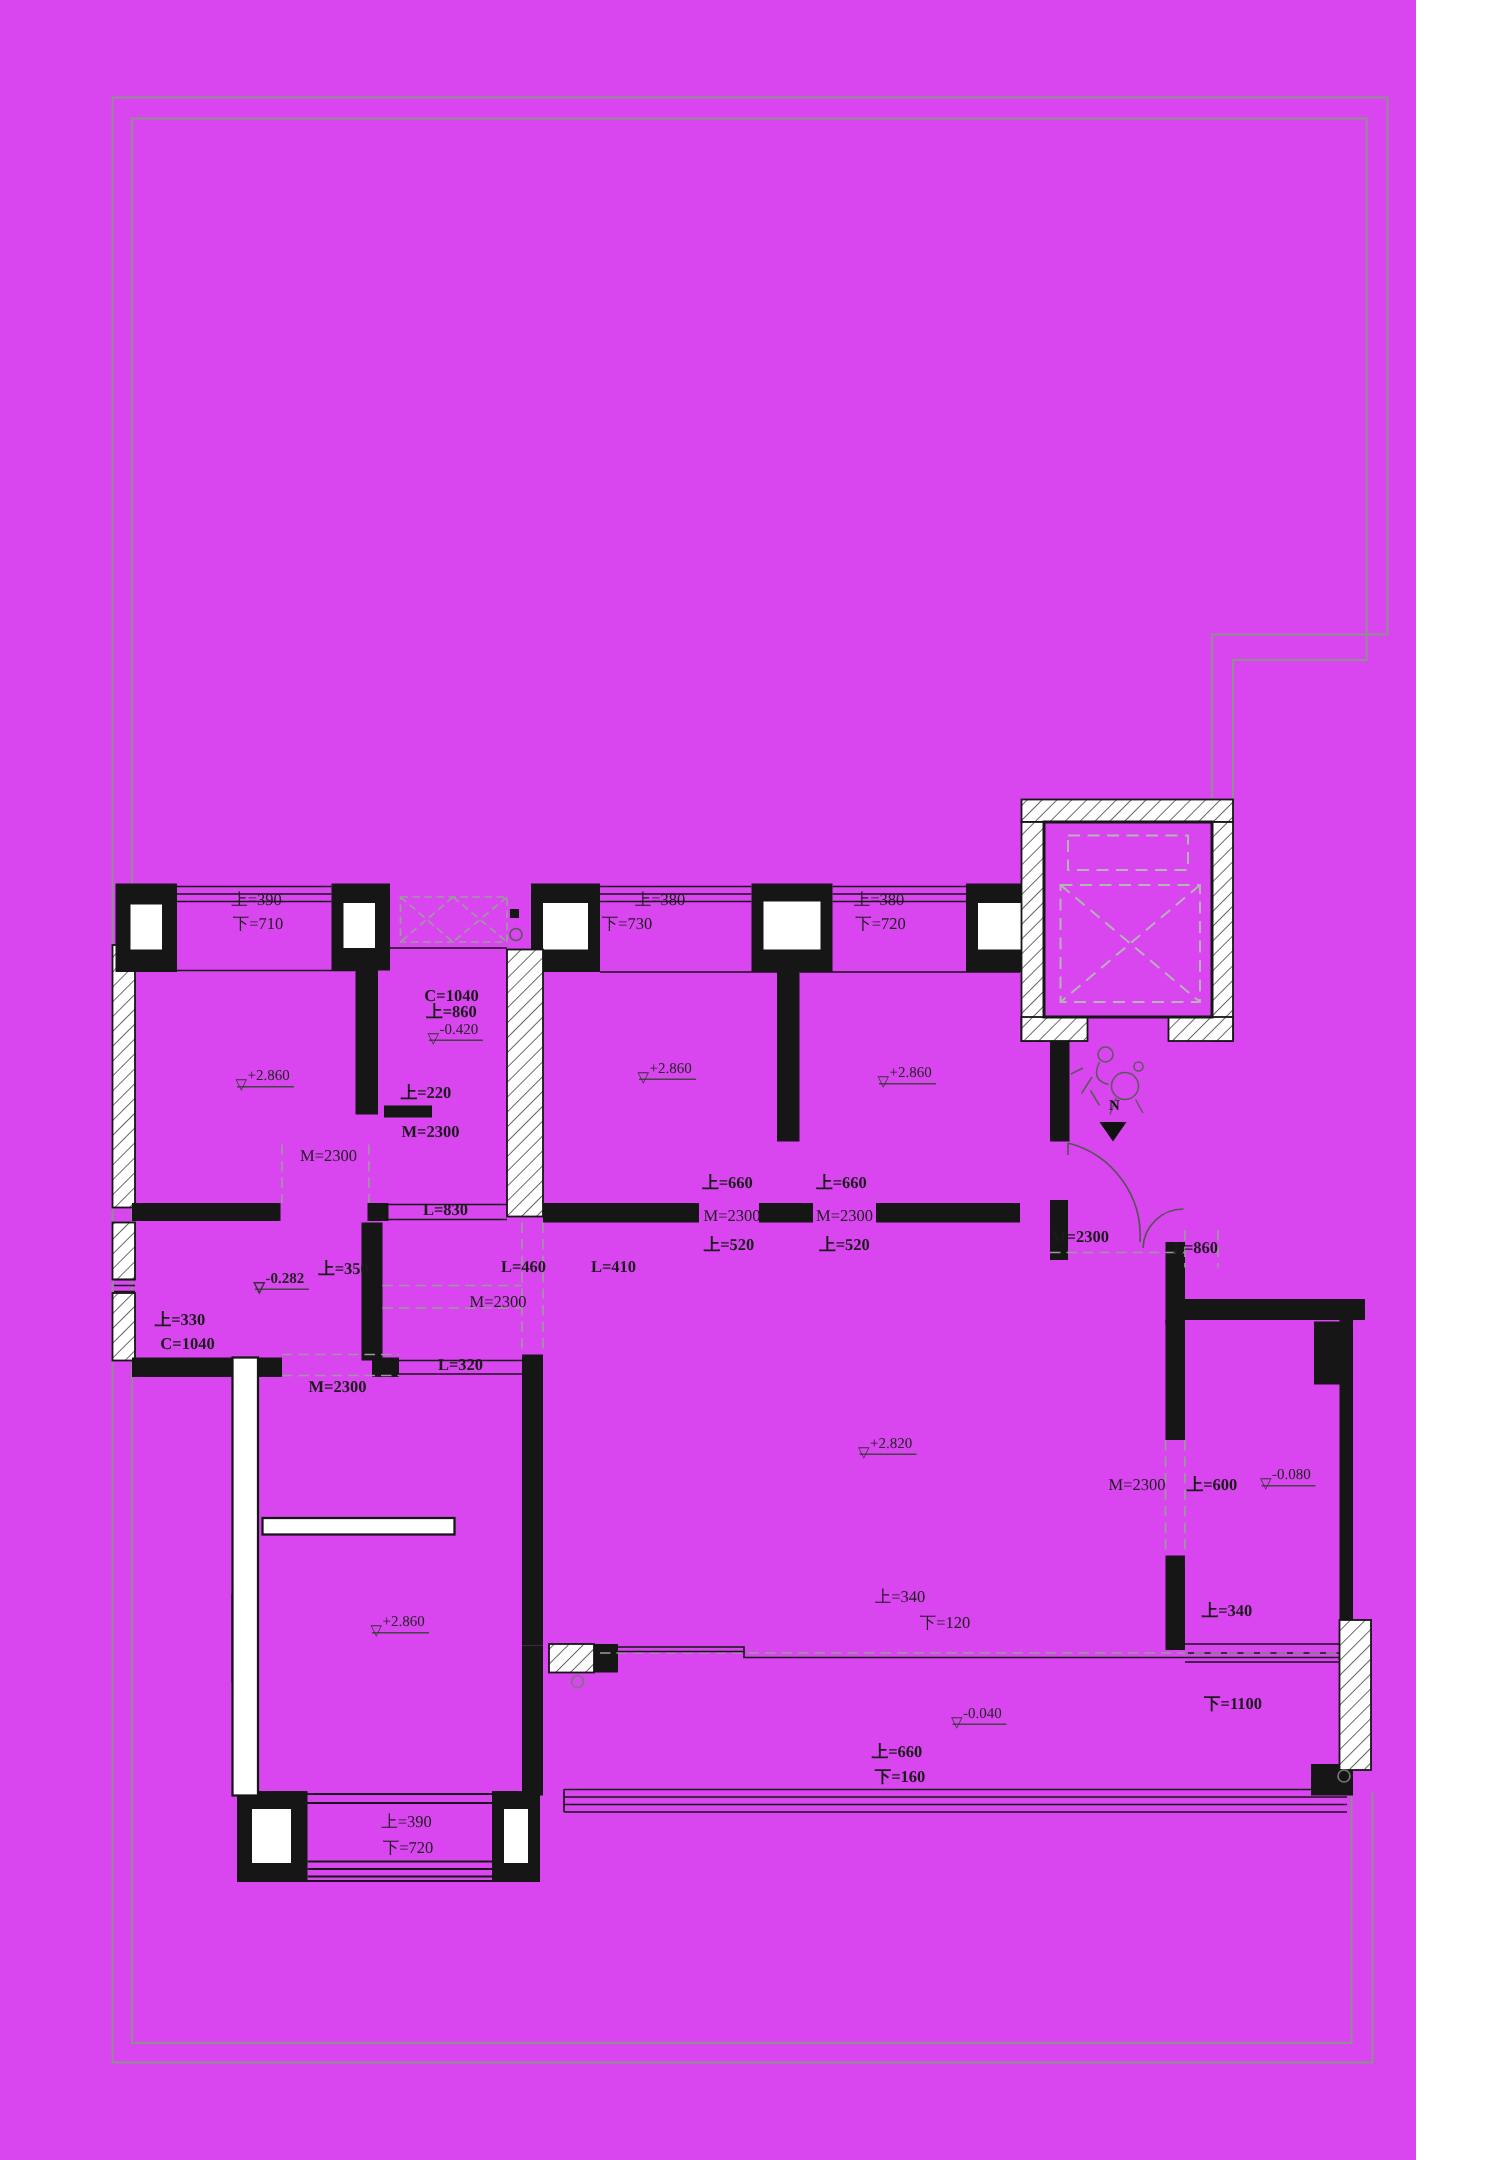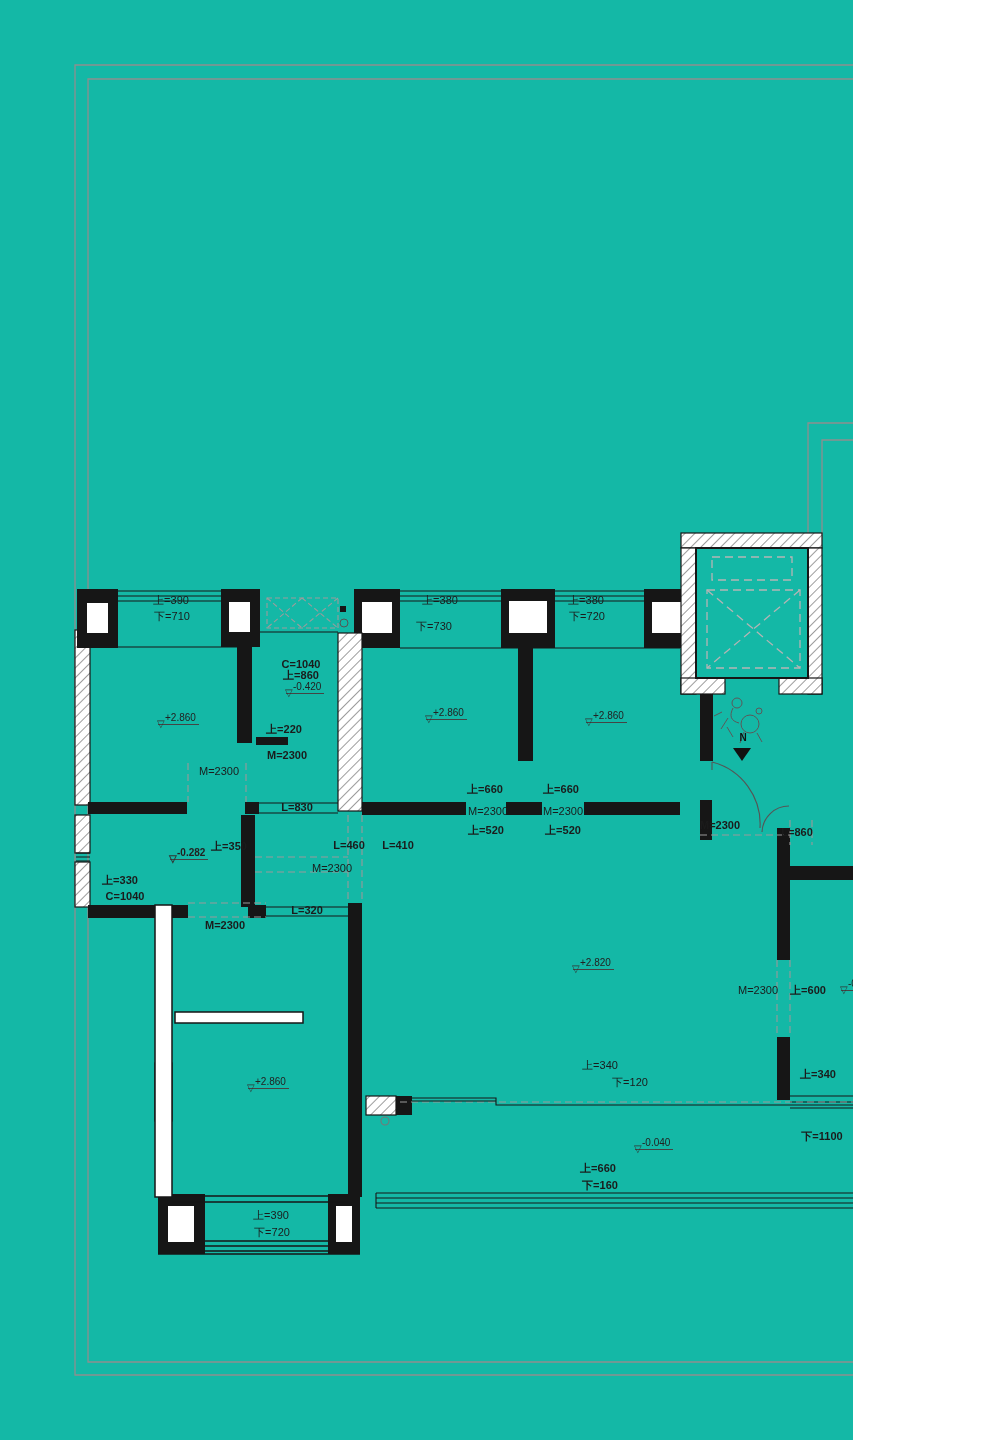--- a/index.html
+++ b/index.html
@@ -1,17 +1,17 @@
 <!DOCTYPE html>
 <html><head>
 <meta charset="utf-8">
 <style>
   html,body{margin:0;padding:0;background:#ffffff;}
-  #plan{position:relative;width:853px;height:1440px;background:#14b8a6;overflow:hidden;
-        font-family:Liberation Sans, sans-serif;}
+  #plan{position:relative;width:944px;height:1440px;background:#d946ef;overflow:hidden;
+        font-family:Liberation Serif, serif;}
   #plan svg{position:absolute;left:0;top:0;}
   .lbl{position:absolute;transform:translateX(-50%);font-size:11px;line-height:13px;
        color:#1b1b1b;white-space:nowrap;letter-spacing:0;}
   .lbl.b{font-weight:bold;}
   .elev{position:absolute;font-size:10px;line-height:12px;color:#222;white-space:nowrap;}
   .elev.b{font-weight:bold;}
   .elev .val{display:inline-block;border-bottom:1px solid #444;padding:0 3px 0 7px;}
   .elev .tri{position:absolute;left:-1px;top:6px;font-size:10px;color:#333;}
   .north{position:absolute;text-align:center;color:#111;}
   .north .nl{display:block;font-size:10px;font-weight:bold;line-height:10px;}
@@ -207,40 +207,40 @@
     <circle cx="759" cy="711" r="3"></circle>
     <path d="M728,718 L721,729 M727,727 L733,737 M744,732 L740,743 M757,733 L762,742 M722,712 L714,716"></path>
   </g>
 
   <polygon points="733,748 751,748 742,761" fill="#111"></polygon>
 </svg>
 
 <div class="lbl" style="left:171px;top:594px;">上=390</div>
 <div class="lbl" style="left:172px;top:610px;">下=710</div>
 <div class="lbl" style="left:440px;top:594px;">上=380</div>
-<div class="lbl" style="left:434px;top:610px;margin-top:10px;">下=730</div>
+<div class="lbl" style="left:418px;top:610px;">下=730</div>
 <div class="lbl" style="left:586px;top:594px;">上=380</div>
 <div class="lbl" style="left:587px;top:610px;">下=720</div>
 
 <div class="lbl b" style="left:301px;top:642px;margin-top:27px;">上=860</div>
 <div class="lbl b" style="left:301px;top:658px;">C=1040</div>
 <div class="lbl b" style="left:284px;top:723px;">上=220</div>
 <div class="lbl b" style="left:287px;top:749px;">M=2300</div>
 <div class="lbl" style="left:219px;top:765px;">M=2300</div>
 
 <div class="lbl b" style="left:485px;top:783px;">上=660</div>
 <div class="lbl" style="left:488px;top:805px;">M=2300</div>
 <div class="lbl b" style="left:486px;top:824px;">上=520</div>
 <div class="lbl b" style="left:561px;top:783px;">上=660</div>
 <div class="lbl" style="left:563px;top:805px;">M=2300</div>
 <div class="lbl b" style="left:563px;top:824px;">上=520</div>
 
 <div class="lbl b" style="left:297px;top:801px;">L=830</div>
 <div class="lbl b" style="left:349px;top:839px;">L=460</div>
-<div class="lbl b" style="left:398px;top:839px;">L=410</div>
+<div class="lbl b" style="left:409px;top:839px;">L=410</div>
 <div class="lbl" style="left:332px;top:862px;">M=2300</div>
 <div class="lbl b" style="left:307px;top:904px;">L=320</div>
 
 <div class="lbl b" style="left:120px;top:874px;">上=330</div>
 <div class="lbl b" style="left:125px;top:890px;">C=1040</div>
 <div class="lbl b" style="left:229px;top:840px;">上=350</div>
 <div class="lbl b" style="left:225px;top:919px;">M=2300</div>
 
 <div class="lbl b" style="left:720px;top:819px;">M=2300</div>
 <div class="lbl b" style="left:797px;top:826px;">L=860</div>

